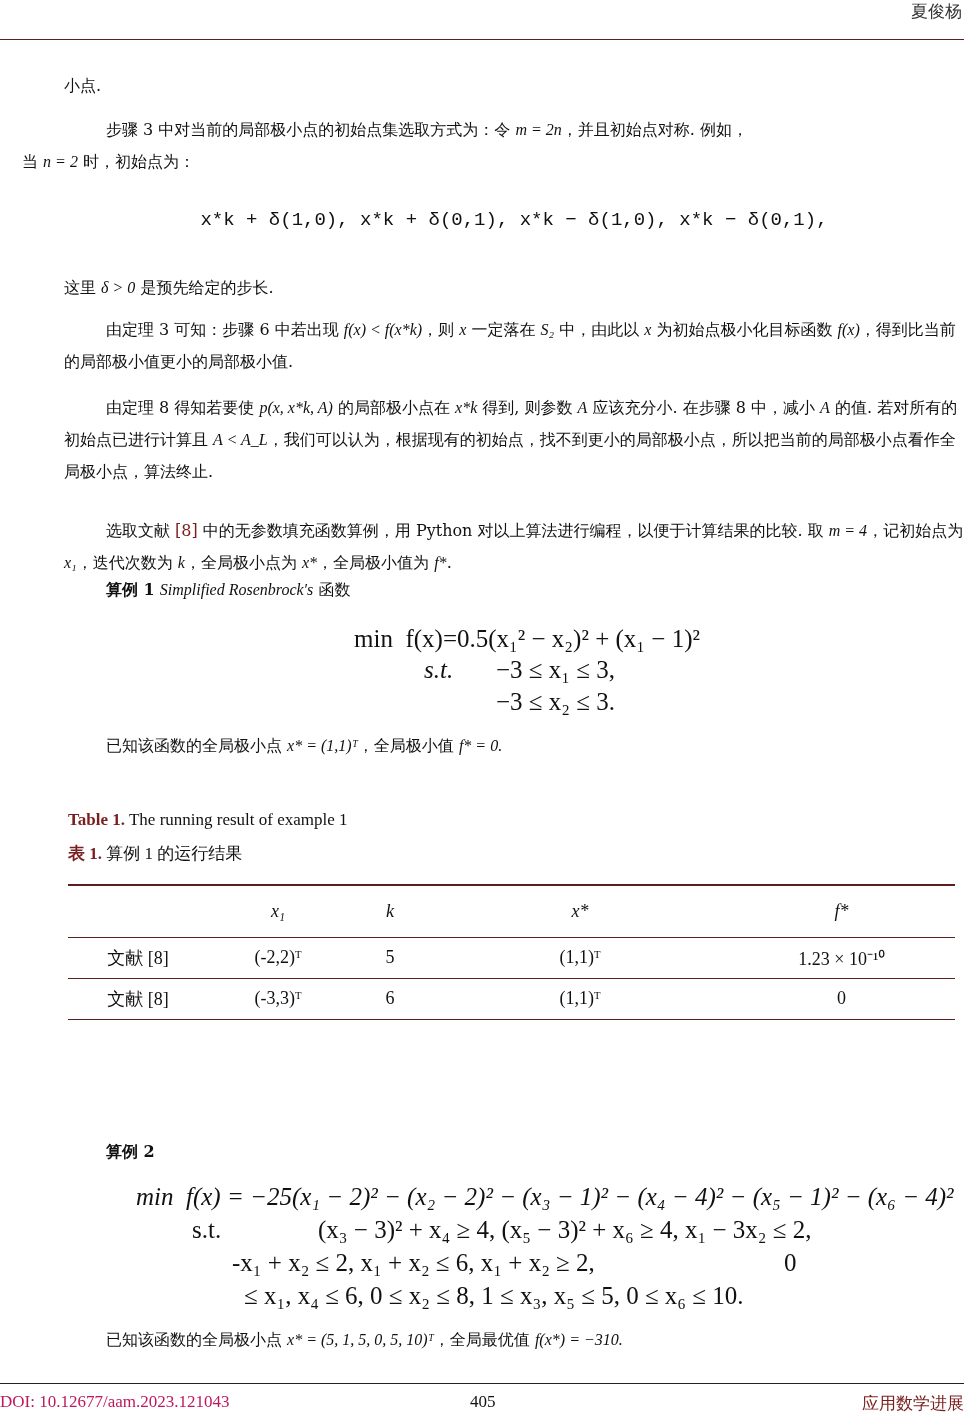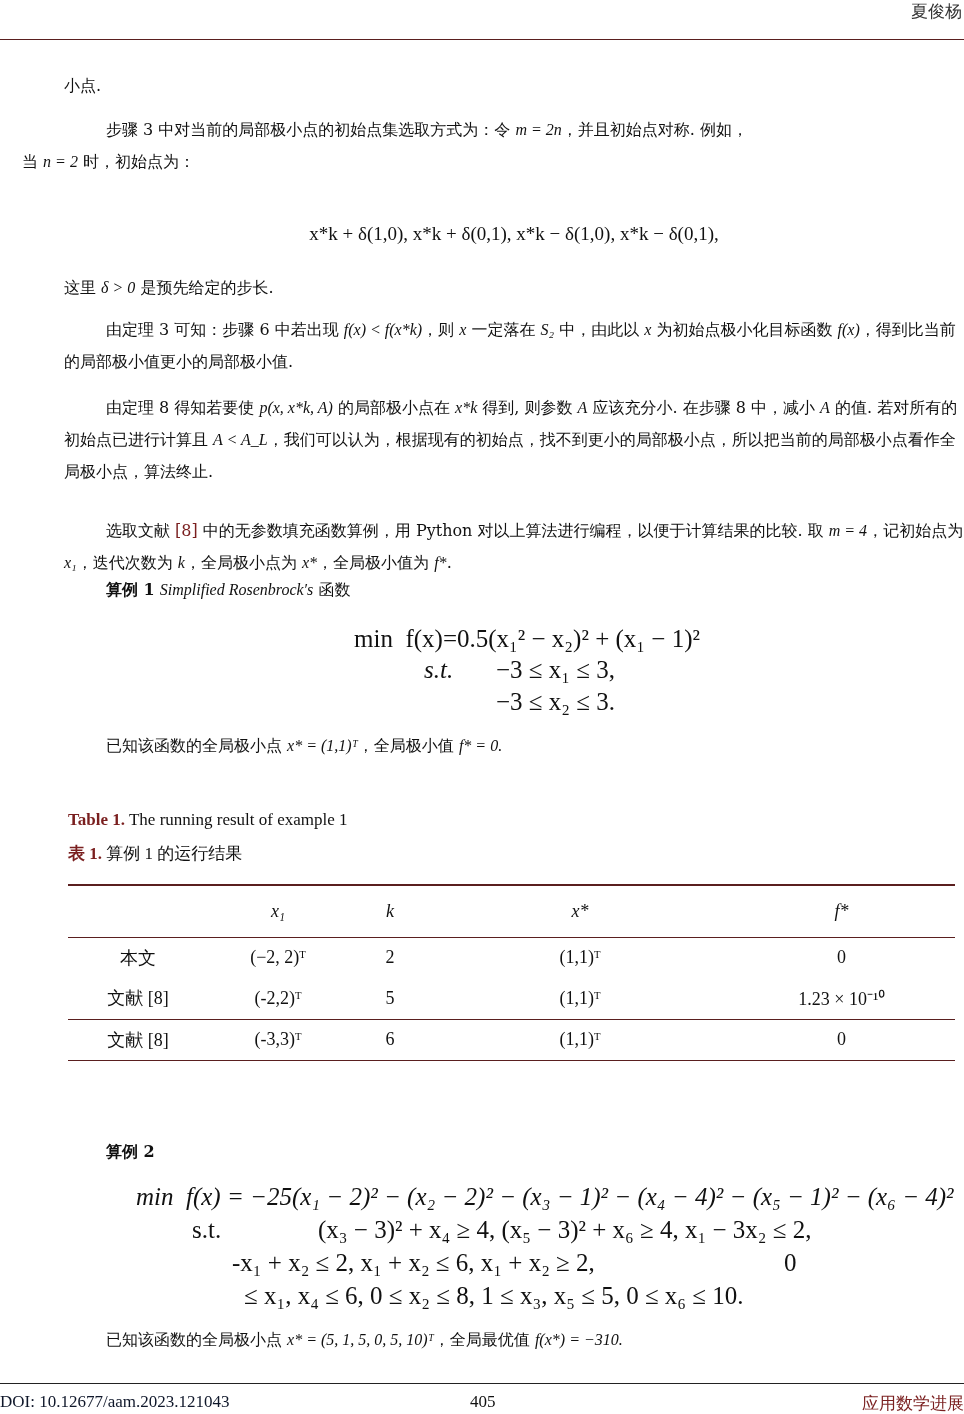--- a/index.html
+++ b/index.html
@@ -3,29 +3,29 @@
 <meta charset="utf-8">
 <style>
   html, body { margin: 0; padding: 0; background: #ffffff; }
   body { width: 964px; height: 1414px; position: relative; overflow: hidden;
          font-family: "DejaVu Serif", "Liberation Serif", serif; color: #111; }
   .it { font-style: italic; font-family: "Liberation Serif", serif; }
   .header-author { position: absolute; right: 2px; top: 0px; font-size: 17px; color: #333; }
   .header-rule { position: absolute; left: 0; right: 0; top: 39px; height: 0; border-top: 1.5px solid #5a1f1f; }
   .footer-rule { position: absolute; left: 0; right: 0; top: 1383px; height: 0; border-top: 1.5px solid #222; }
   .footer { position: absolute; top: 1392px; font-size: 17px; font-family: "Liberation Serif", serif; }
-  .doi { left: 0; color: #0f172a; }
+  .doi { left: 0; color: #be185d; }
   .pageno { left: 470px; color: #111; }
   .journal { right: 0; color: #7a1f1f; }
   .p { position: absolute; left: 64px; width: 900px; font-size: 16px; line-height: 32px; }
   .indent { text-indent: 42px; }
   .center { text-align: center; }
   .ref { color: #7a1f1f; }
   .bold { font-weight: bold; }
-  .math { font-family: Liberation Serif, serif; margin-top: 14px; }
+  .math { font-family: Liberation Mono, monospace; }
   .caption { position: absolute; left: 68px; font-size: 17px; font-family: "Liberation Serif", serif; }
   .caption .lbl { color: #7a1f1f; font-weight: bold; }
   table.res { position: absolute; left: 68px; top: 884px; width: 887px; border-collapse: collapse;
               font-family: "Liberation Serif", serif; font-size: 18px; }
   table.res td, table.res th { text-align: center; font-weight: normal; padding: 0; }
   table.res tr.head { height: 52px; }
   table.res tr.r { height: 41px; }
   table.res .top { border-top: 2px solid #5a1f1f; }
   table.res .bt { border-bottom: 1.5px solid #5a1f1f; }
   .eq-row { position: absolute; font-family: "Liberation Serif", serif; font-size: 25px; white-space: nowrap; }
@@ -93,27 +93,20 @@
 
 <table class="res">
   <tbody>
       <tr class="head top bt">
     <th style="width:140px"></th>
     <th class="it" style="width:140px">x₁</th>
     <th class="it" style="width:84px">k</th>
     <th class="it" style="width:296px">x*</th>
     <th class="it">f*</th>
   </tr>
-  <tr class="r">
-    <td>本文</td>
-    <td>(−2, 2)ᵀ</td>
-    <td>2</td>
-    <td>(1,1)ᵀ</td>
-    <td>0</td>
-  </tr>
   <tr class="r bt">
     <td>文献 [8]</td>
     <td>(-2,2)ᵀ</td>
     <td>5</td>
     <td>(1,1)ᵀ</td>
     <td>1.23 × 10⁻¹⁰</td>
   </tr>
   <tr class="r bt">
     <td>文献 [8]</td>
     <td>(-3,3)ᵀ</td>

